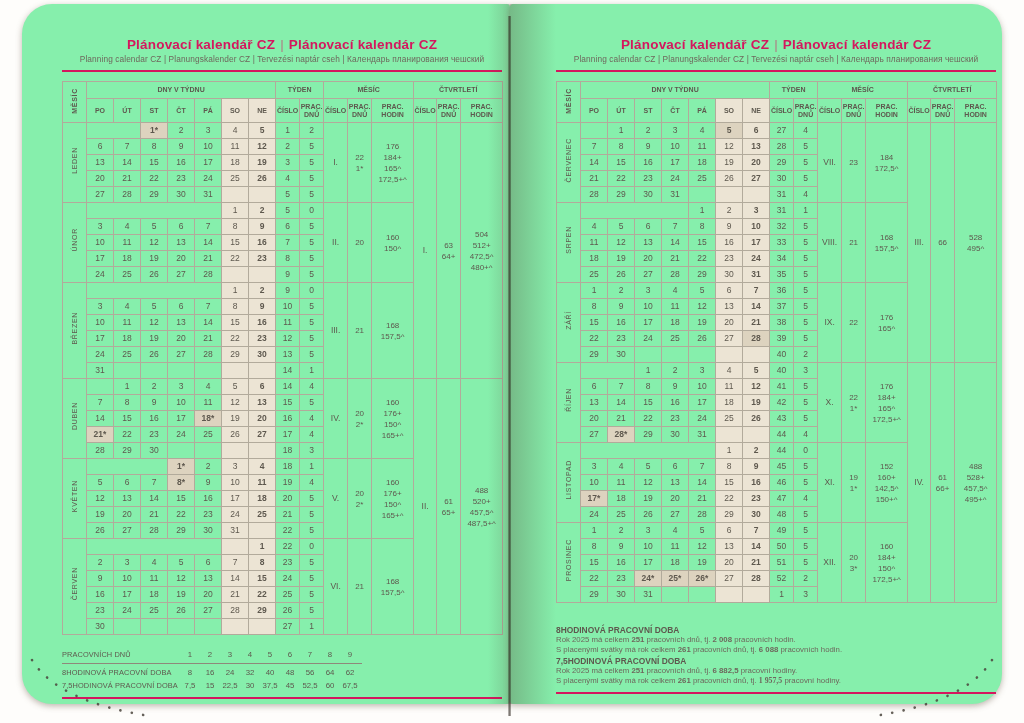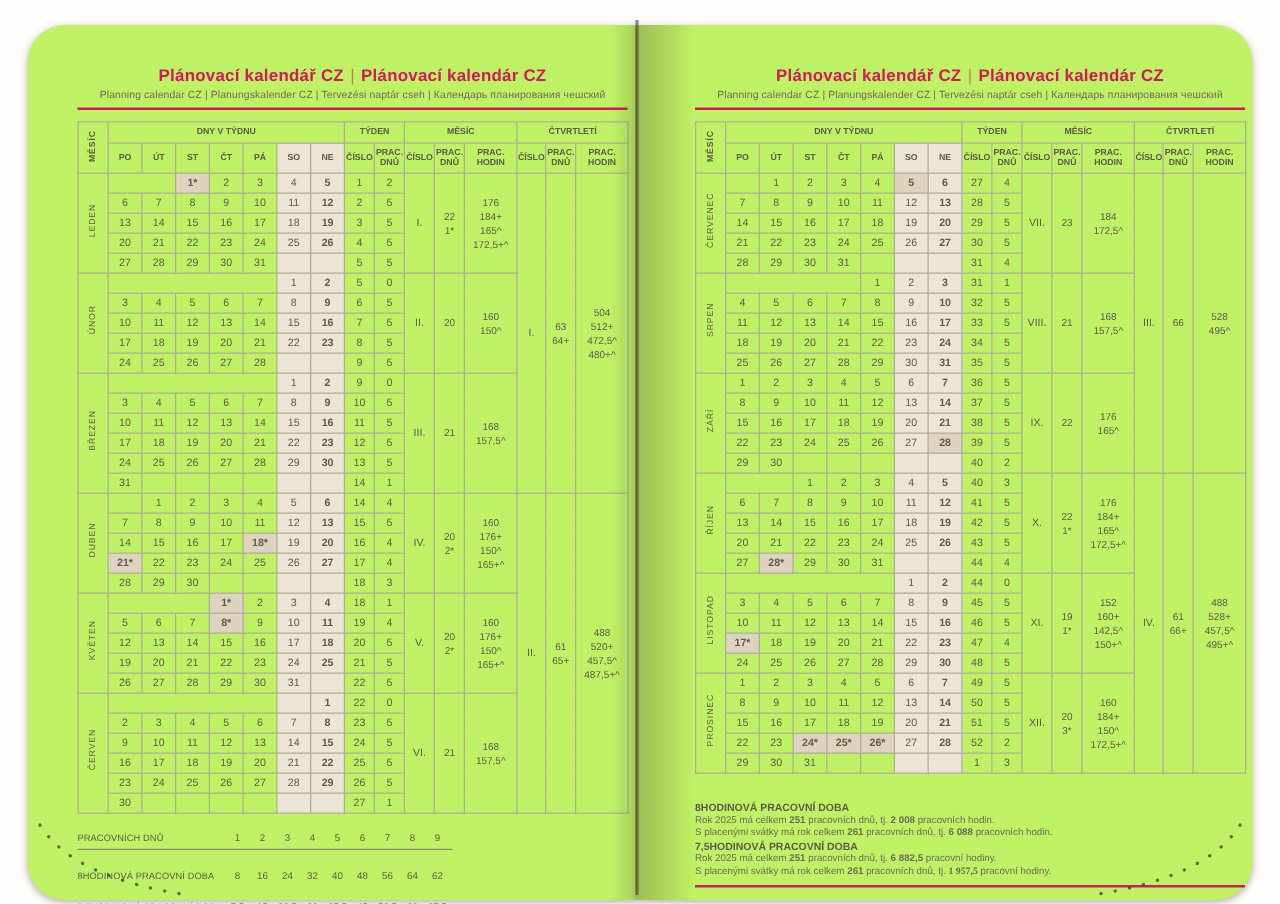--- a/index.html
+++ b/index.html
@@ -1,17 +1,17 @@
 <!DOCTYPE html>
 <html><head>
 <meta charset="utf-8">
 <style>
   html,body{margin:0;padding:0}
   body{width:1024px;height:723px;background:#fefdfb;font-family:"Liberation Sans",sans-serif;position:relative;overflow:hidden}
-  .page{position:absolute;top:20px;height:700px;background:#bef264;box-shadow:0 2px 6px rgba(110,95,80,.45)}
+  .page{position:absolute;top:4px;height:700px;background:#86efac;box-shadow:0 2px 6px rgba(110,95,80,.45)}
   .page-left{left:22px;width:488px;border-radius:30px 3px 3px 30px}
   .page-right{left:510px;width:492px;border-radius:3px 30px 30px 3px}
   .page-left::after{content:"";position:absolute;right:0;top:0;bottom:0;width:22px;pointer-events:none;
     background:linear-gradient(to right,rgba(80,65,50,0),rgba(80,65,50,.20))}
   .page-right::before{content:"";position:absolute;left:0;top:0;bottom:0;width:46px;pointer-events:none;
     background:linear-gradient(to right,rgba(80,65,50,.30),rgba(80,65,50,0))}
   .spine{position:absolute;left:508px;top:16px;height:700px;width:3px;background:linear-gradient(to right,rgba(40,32,25,.25),rgba(40,32,25,.6),rgba(40,32,25,.35));z-index:5}
   .content{position:absolute;top:0;width:440px}
   .page-left .content{left:40px}
   .page-right .content{left:46px}
@@ -28,21 +28,21 @@
   th.ne-h{background:#ece4d4;color:#d0204c}
   tbody td{height:15px;font-size:8.5px;line-height:15px}
   td.so{background:#ece4d4}
   td.ne{background:#ece4d4;color:#d0204c;font-weight:bold}
   td.hol{background:#ddd3bf !important;color:#d0204c;font-weight:bold}
   td.mname span,th.mesic-v span{display:inline-block;writing-mode:vertical-rl;transform:rotate(180deg);font-size:7px;letter-spacing:.7px;line-height:10px}
   td.msum{font-size:8px;line-height:11px}
   td.msum div{line-height:11px}
   td.roman{font-size:8.5px}
   .wd-summary{width:300px;margin-top:15px;font-size:7.6px;color:#5e584e}
-  .sumrow{display:flex;height:9px;margin-bottom:16px}
+  .sumrow{display:flex;height:9px;margin-bottom:4px}
   .sumrow.first{border-bottom:1px solid #8f887b;padding-bottom:4px}
   .slabel{width:118px;font-size:7.4px;letter-spacing:.1px}
   .sval{width:20px;text-align:center;font-size:7.8px}
   .footer-right{display:flex;margin-top:21px;color:#5e584e}
   .foot-col{width:294px}
   .foot-head{font-size:8.4px;font-weight:bold;line-height:10px;margin-top:1px}
   .foot-line{font-size:7.8px;line-height:10px;color:#6e675c}
   .legend{width:140px;margin-left:6px}
   .legend-title{font-size:8.4px;font-weight:bold;line-height:10px}
   .legend-item{display:flex;font-size:7.8px;line-height:10px;color:#6e675c}

